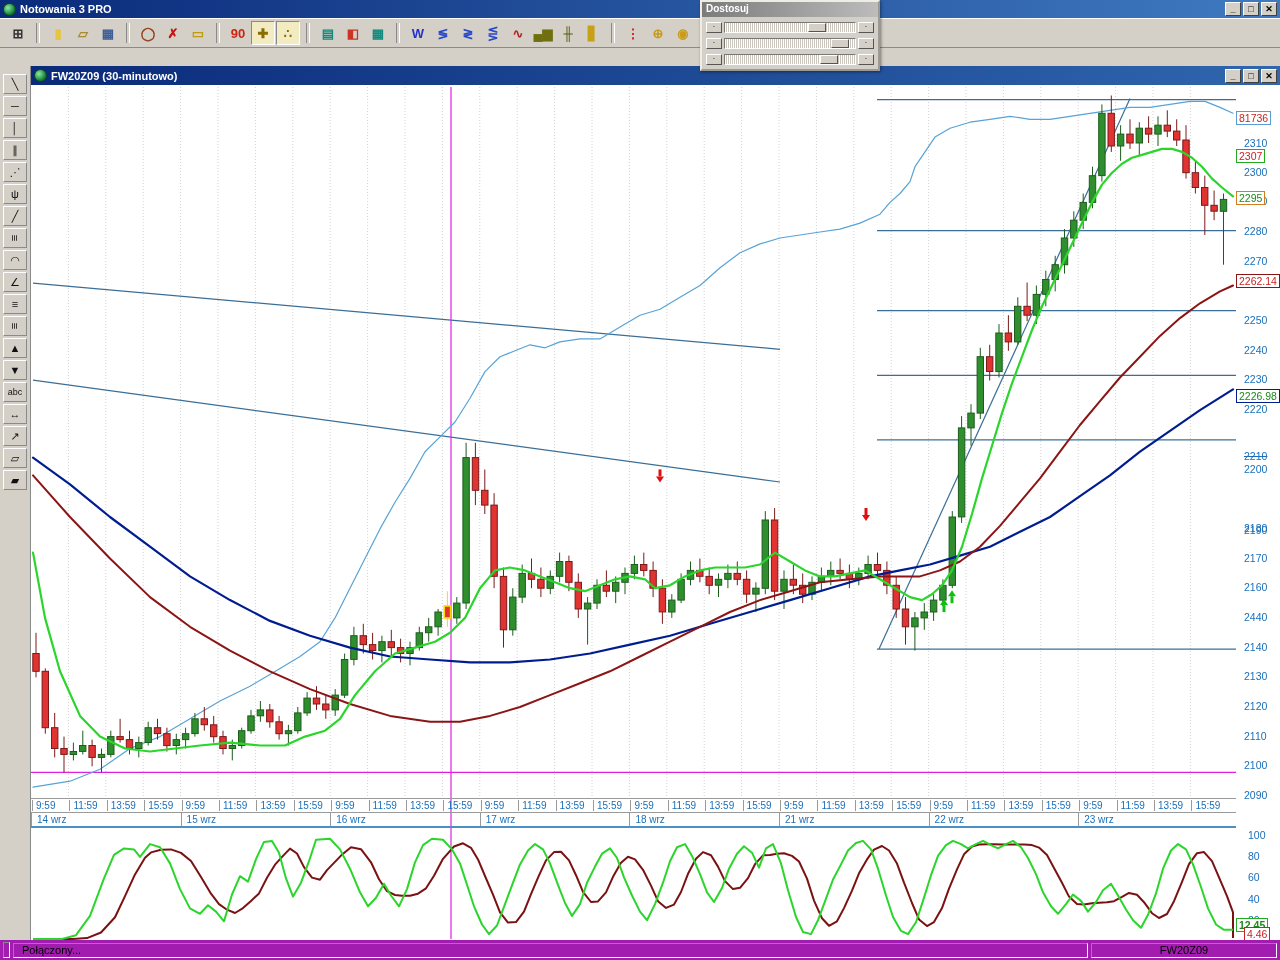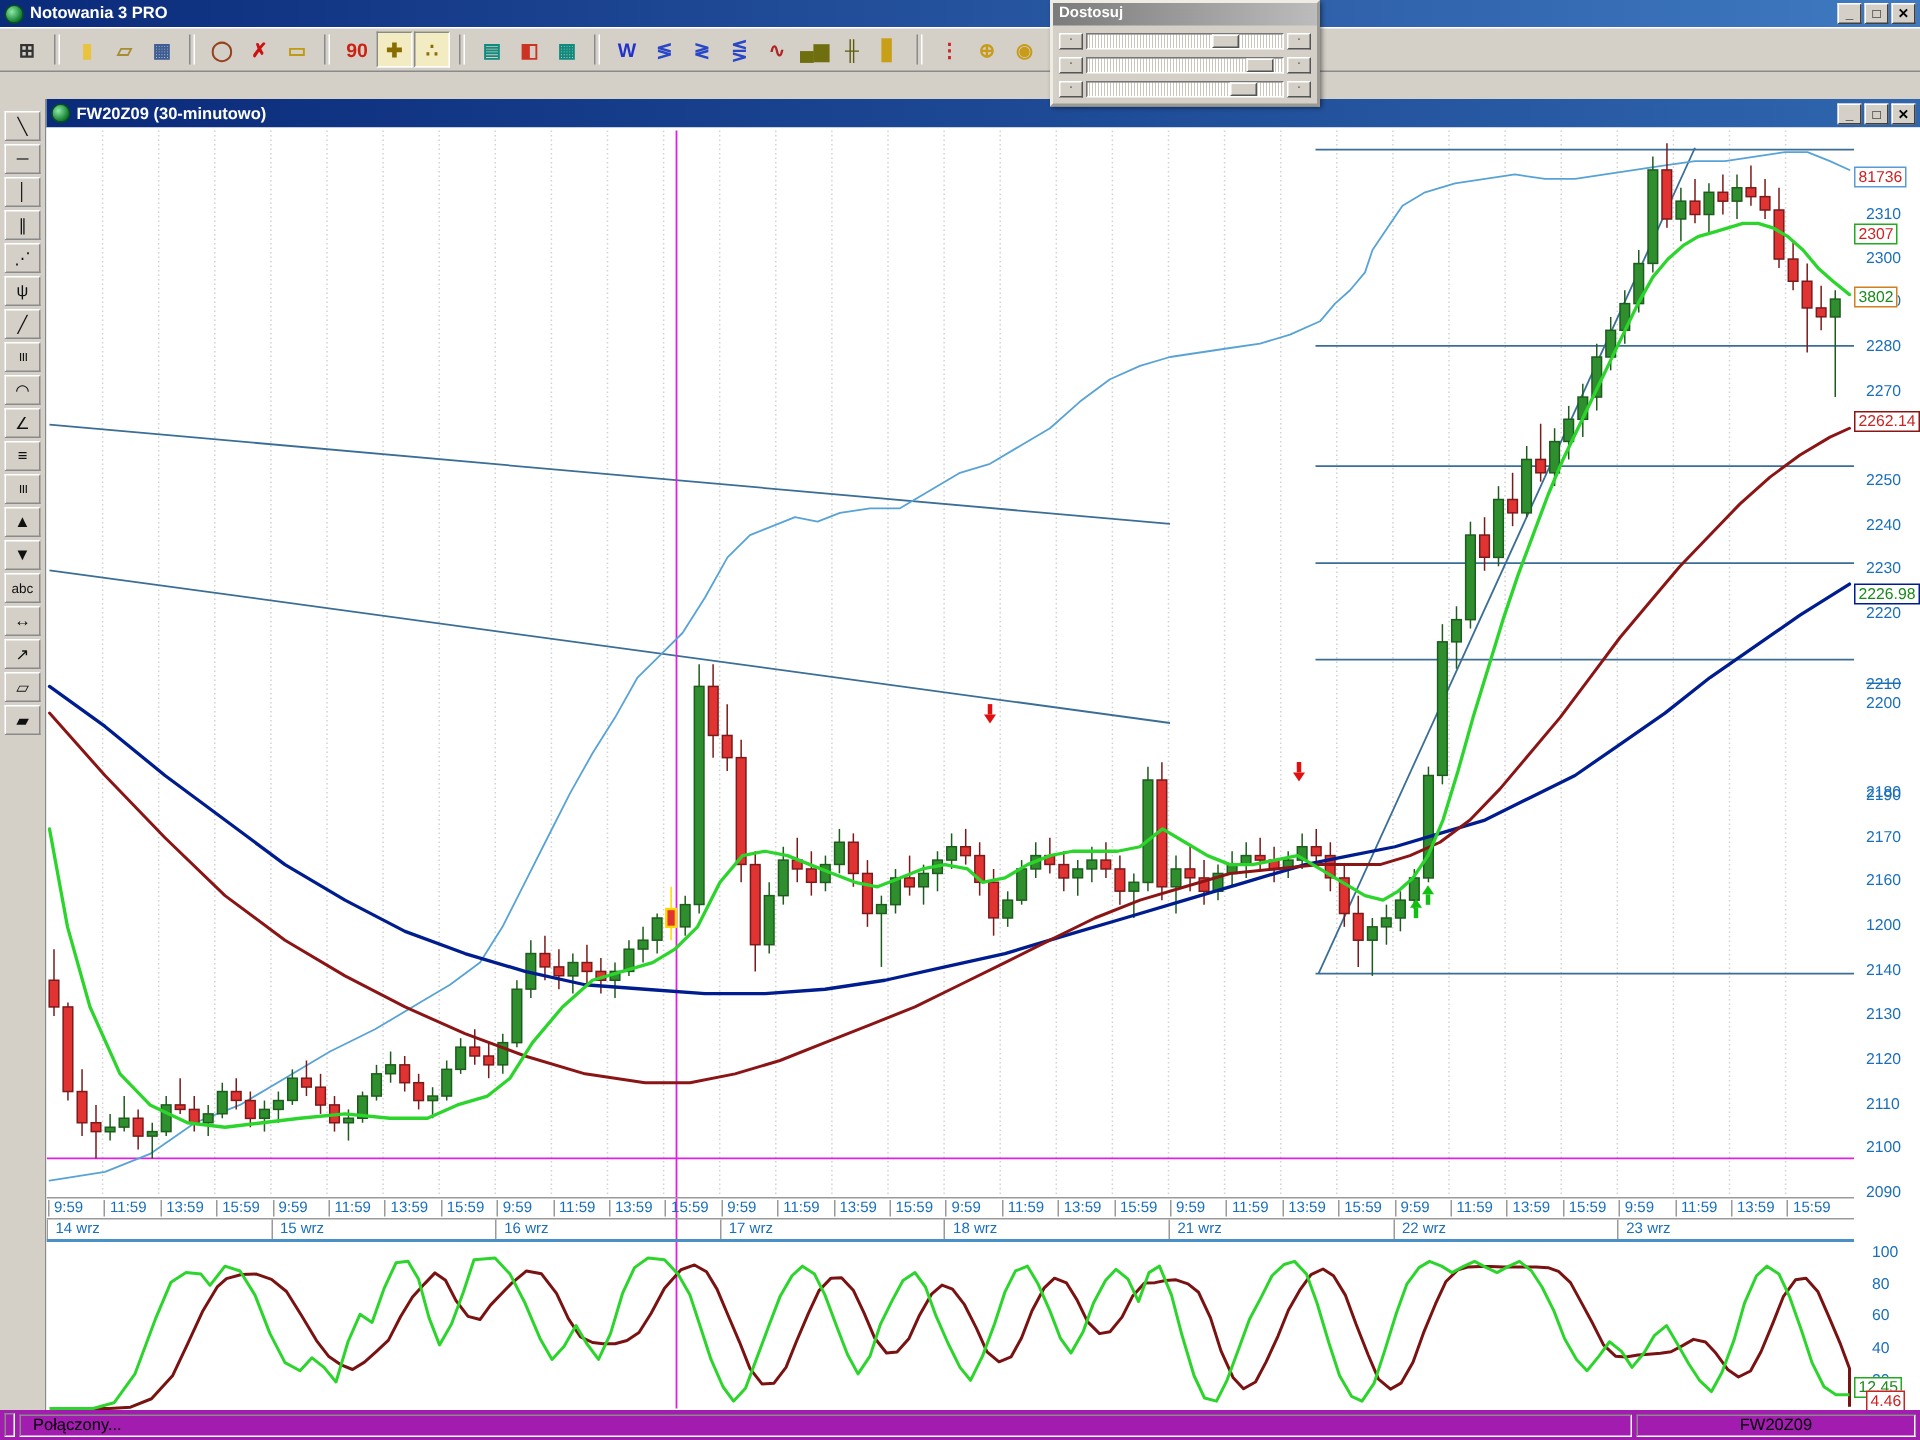--- a/index.html
+++ b/index.html
@@ -559,38 +559,38 @@
             <span class="pa-tick" style="top: 229px;">2250</span>
             <span class="pa-tick" style="top: 259px;">2240</span>
             <span class="pa-tick" style="top: 288px;">2230</span>
             <span class="pa-tick" style="top: 318px;">2220</span>
             <span class="pa-tick struck" style="top: 348px;">2210</span>
             <span class="pa-tick" style="top: 378px;">2200</span>
             <span class="pa-tick" style="top: 407px; margin-top: 32px;">2190</span>
             <span class="pa-tick" style="top: 437px;">2180</span>
             <span class="pa-tick" style="top: 467px;">2170</span>
             <span class="pa-tick" style="top: 496px;">2160</span>
-            <span class="pa-tick" style="top: 526px;">1200</span>
+            <span class="pa-tick" style="top: 526px;">2440</span>
             <span class="pa-tick" style="top: 556px;">2140</span>
             <span class="pa-tick" style="top: 585px;">2130</span>
             <span class="pa-tick" style="top: 615px;">2120</span>
             <span class="pa-tick" style="top: 645px;">2110</span>
             <span class="pa-tick" style="top: 674px;">2100</span>
             <span class="pa-tick" style="top: 704px;">2090</span>
             <span class="pa-box" style="top: 26px; color: rgb(204, 34, 34); border-color: rgb(91, 155, 213);">81736</span>
             <span class="pa-box" style="top: 64px; color: rgb(204, 34, 34); border-color: rgb(34, 170, 34);">2307</span>
-            <span class="pa-box" style="top: 106px; color: rgb(26, 138, 26); border-color: rgb(208, 128, 32);">3802</span>
+            <span class="pa-box" style="top: 106px; color: rgb(26, 138, 26); border-color: rgb(208, 128, 32);">2295</span>
             <span class="pa-box" style="top: 189px; color: rgb(204, 34, 34); border-color: rgb(139, 21, 21); text-align: right;">2262.14</span>
             <span class="pa-box" style="top: 304px; color: rgb(26, 138, 26); border-color: rgb(0, 29, 143);">2226.98</span>
             <span class="pa-tick" style="top: 744px; left: 12px;">100</span>
             <span class="pa-tick" style="top: 765px; left: 12px;">80</span>
             <span class="pa-tick" style="top: 786px; left: 12px;">60</span>
             <span class="pa-tick" style="top: 808px; left: 12px;">40</span>
             <span class="pa-tick" style="top: 829px; left: 12px;">20</span>
-            <span class="pa-box" style="top: 833px; left: 0px; color: rgb(26, 138, 26); border-color: rgb(34, 170, 34);">12.45</span>
+            <span class="pa-box" style="top: 833px; left: 0px; color: rgb(26, 138, 26); border-color: rgb(34, 170, 34); font-weight: bold;">12.45</span>
             <span class="pa-box" style="top: 842px; left: 8px; color: rgb(204, 34, 34); border-color: rgb(204, 34, 34);">4.46</span>
           </div>
       </div>
     </div>
   </div>
 
   <div class="statusbar">
     <span class="sb-grip"></span>
     <span class="sb-panel sb-conn">Połączony...</span>
     <span class="sb-panel sb-instr">FW20Z09</span>

